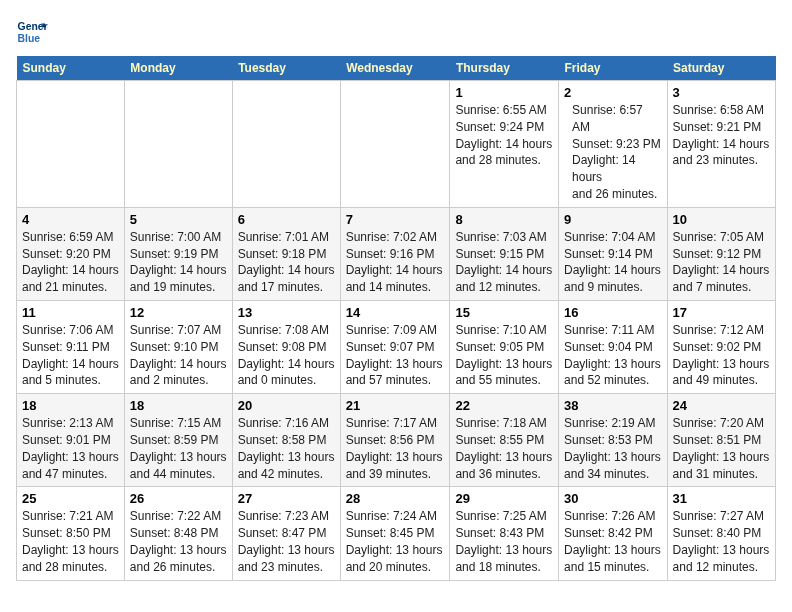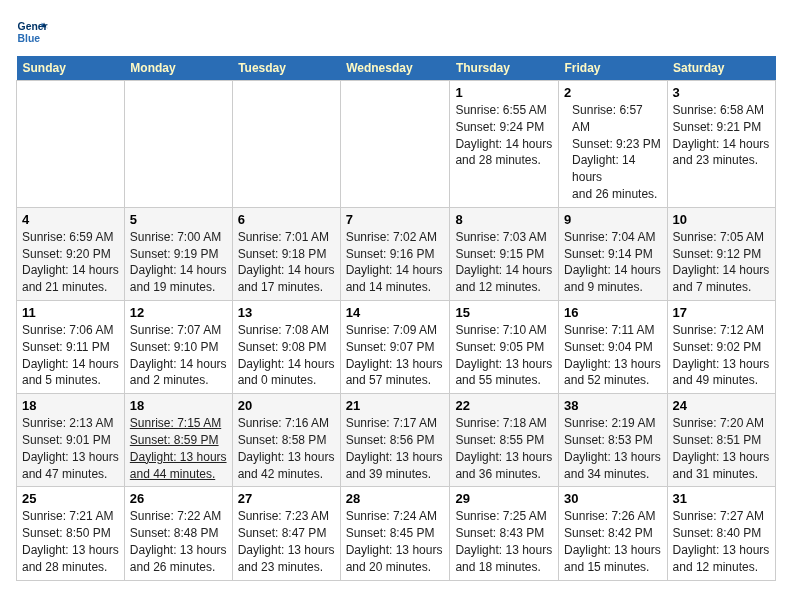--- a/index.html
+++ b/index.html
@@ -238,21 +238,21 @@
       <tr>
         <td>
           <div class="day-number">18</div>
           <div class="day-info" style="white-space: pre-line;">Sunrise: 2:13 AM
 Sunset: 9:01 PM
 Daylight: 13 hours
 and 47 minutes.</div>
         </td>
         <td>
           <div class="day-number">18</div>
-          <div class="day-info" style="white-space: pre-line; text-decoration: underline;">Sunrise: 7:15 AM
+          <div class="day-info" style="white-space: pre-line;">Sunrise: 7:15 AM
 Sunset: 8:59 PM
 Daylight: 13 hours
 and 44 minutes.</div>
         </td>
         <td>
           <div class="day-number">20</div>
           <div class="day-info" style="white-space: pre-line;">Sunrise: 7:16 AM
 Sunset: 8:58 PM
 Daylight: 13 hours
 and 42 minutes.</div>

